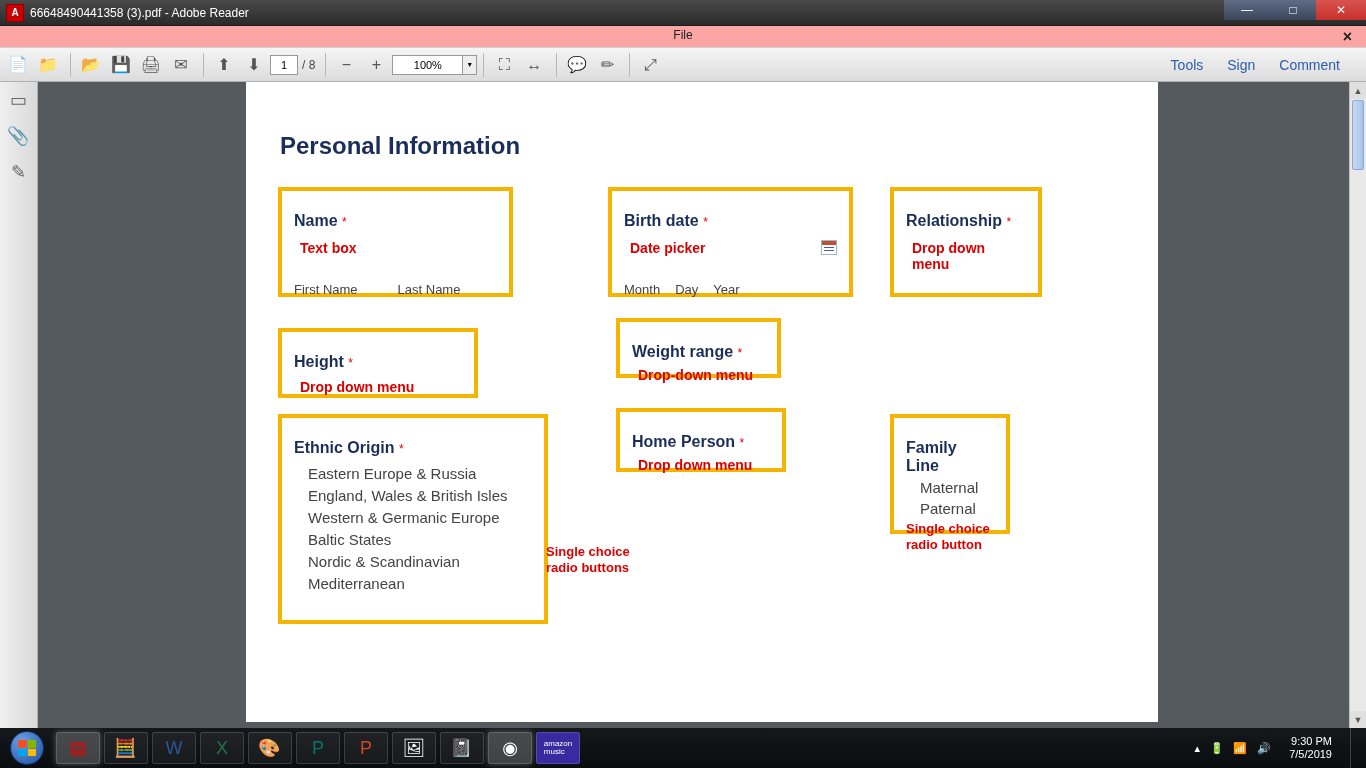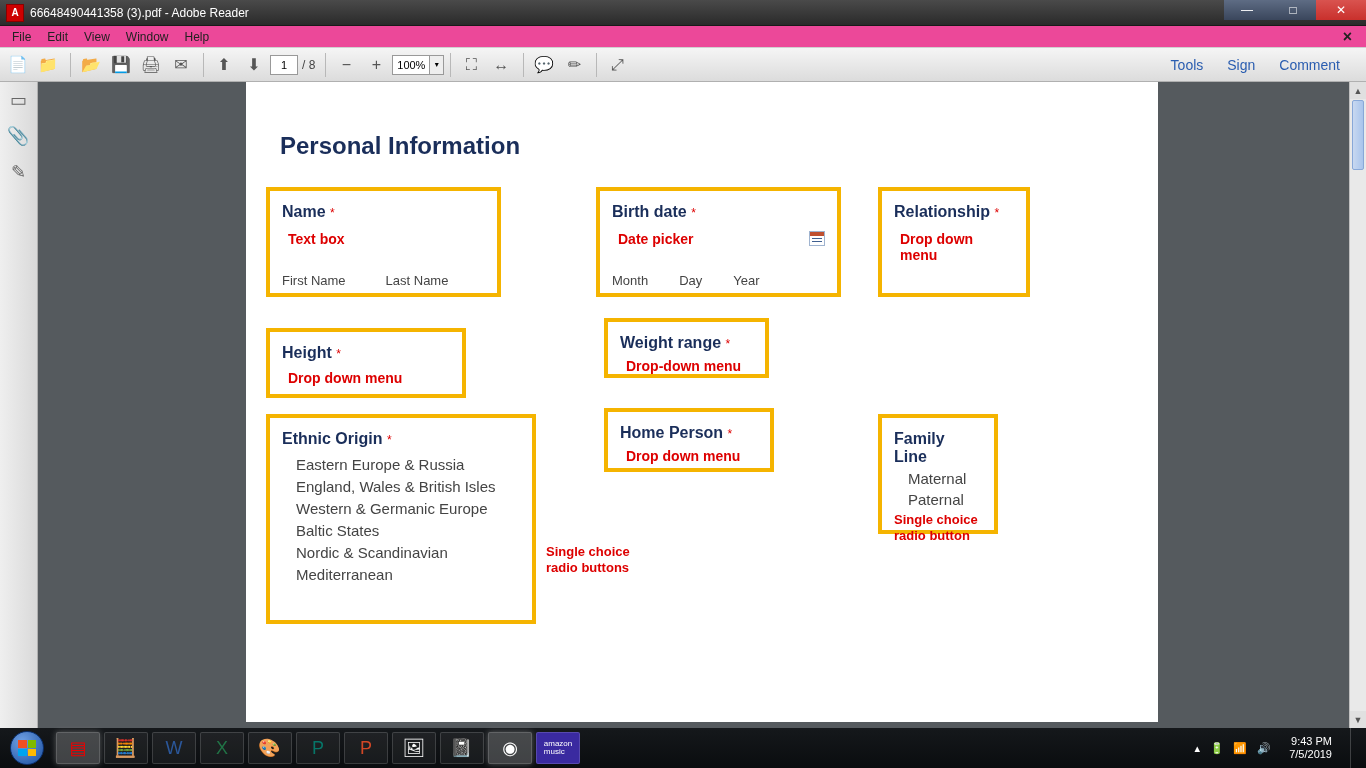--- a/index.html
+++ b/index.html
@@ -39,26 +39,27 @@
 .win-btn {
   width: 46px; height: 20px;
   display:flex;align-items:center;justify-content:center;
   font-size: 12px; color:#fff;
 }
 .win-min { background: linear-gradient(to bottom,#5e6c84,#3a465c); }
 .win-max { background: linear-gradient(to bottom,#5e6c84,#3a465c); }
 .win-close { background: linear-gradient(to bottom,#d9534f,#c9302c); width:50px; }
 .menubar {
   height: 22px;
-  background: #ec4899;
+  background: #fca5a5;
   display:flex;
   align-items:center;
-  padding: 0 4px;
+  padding: 0 12px;
   border-bottom: 1px solid #d0d0d0;
   position:relative;
+  flex-direction:column;
 }
 .menubar span { padding: 2px 8px; color:#222; }
 .menubar .x-close { position:absolute; right:6px; font-weight:bold; font-size:16px;}
 
 .toolbar {
   height: 34px;
   background: linear-gradient(to bottom,#f5f5f5,#dcdcdc);
   border-bottom: 1px solid #b0b0b0;
   display:flex;
   align-items:center;
@@ -73,21 +74,21 @@
   margin-right:2px;
   color:#555;
   font-size:16px;
 }
 .tdiv { width:1px; height:24px; background:#b8b8b8; margin: 0 6px; }
 .page-input {
   width: 28px; height: 20px; border:1px solid #999; font-size:11px; text-align:center;
 }
 .page-count { margin: 0 4px; color:#444; font-size:12px; }
 .zoom-input {
-  width: 38px; height: 20px; border:1px solid #999; font-size:11px; text-align:center;
+  width: 71px; height: 20px; border:1px solid #999; font-size:11px; text-align:center;
 }
 .zoom-drop { width:14px; height:20px; border:1px solid #999; border-left:none; background:#eee;display:flex;align-items:center;justify-content:center;font-size:8px;}
 .right-links { position:absolute; right:16px; display:flex; gap:4px; }
 .right-links span { color:#2a5db0; font-size:14px; padding:4px 10px; }
 
 .left-rail {
   position:absolute; left:0; top:82px; bottom:40px;
   width: 38px;
   background: linear-gradient(to right,#efefef,#d9d9d9);
   border-right:1px solid #b0b0b0;
@@ -113,21 +114,22 @@
 .h1 { color:#1a2e5a; font-size:24px; font-weight:bold; }
 .h2 { color:#1a2e5a; font-size:20px; font-weight:bold; margin:20px 0 14px; }
 .label { color:#1a2e5a; font-size:16px; font-weight:bold; }
 .req { color:#d00; }
 .annot { color:#d00; font-size:14px; font-weight:bold; }
 .annot-sm { color:#d00; font-size:13px; font-weight:bold; line-height:1.2; }
 .opt { color:#444; font-size:15px; margin:4px 0 5px 14px; }
 .fbox {
   border: 4px solid #f5b400;
   position:absolute;
-  padding: 12px 12px;
+  padding: 21px 12px;
+  margin-left: 12px;
 }
 .name-box   { left:20px;  top:105px; width:235px; height:110px; }
 .birth-box  { left:350px; top:105px; width:245px; height:110px; }
 .rel-box    { left:632px; top:105px; width:152px; height:110px; }
 .height-box { left:20px;  top:246px; width:200px; height:70px; }
 .weight-box { left:358px; top:236px; width:165px; height:60px; }
 .ethnic-box { left:20px;  top:332px; width:270px; height:210px; }
 .home-box   { left:358px; top:326px; width:170px; height:64px; }
 .family-box { left:632px; top:332px; width:120px; height:120px; }
 hr.sep { border:none; border-top:1px solid #999; margin: 8px 0 0; }
@@ -189,21 +191,21 @@
   display:flex;align-items:center;justify-content:center;
   font-size:18px; color:#fff;
 }
 .task-icon.active { background:rgba(255,255,255,.22); box-shadow:0 0 6px rgba(255,255,255,.3); }
 .tray {
   position:absolute; right:0; height:40px; display:flex; align-items:center;
   color:#fff; font-size:11px; padding-right:4px; gap:10px;
 }
 .tray-time { text-align:right; line-height:1.2; padding:0 8px;}
 .show-desktop { width:12px; height:40px; border-left:1px solid rgba(255,255,255,.2);}
-.birth-sub { display:flex; gap:31px; margin-top:26px; color:#444; font-size:13px;}
+.birth-sub { display:flex; gap:15px; margin-top:26px; color:#444; font-size:13px;}
 .name-sub { display:flex; gap:40px; margin-top:26px; color:#444; font-size:13px;}
 .fam-opt { color:#444; font-size:15px; margin:4px 0 0 14px; }
 </style>
 </head>
 <body>
 
 <div class="titlebar">
   <div class="app-icon">A</div>
   <div class="title-text">66648490441358 (3).pdf - Adobe Reader</div>
   <div class="win-buttons">
@@ -364,18 +366,18 @@
   <div class="task-icon">🖼</div>
   <div class="task-icon">📓</div>
   <div class="task-icon active">◉</div>
   <div class="task-icon" style="background:#3a2aa0;font-size:8px;line-height:1">amazon<br>music</div>
   <div class="tray">
     <span>▴</span>
     <span>🔋</span>
     <span>📶</span>
     <span>🔊</span>
     <div class="tray-time">
-      <div>9:43 PM</div>
+      <div>9:30 PM</div>
       <div>7/5/2019</div>
     </div>
     <div class="show-desktop"></div>
   </div>
 </div>
 
 </body></html>

